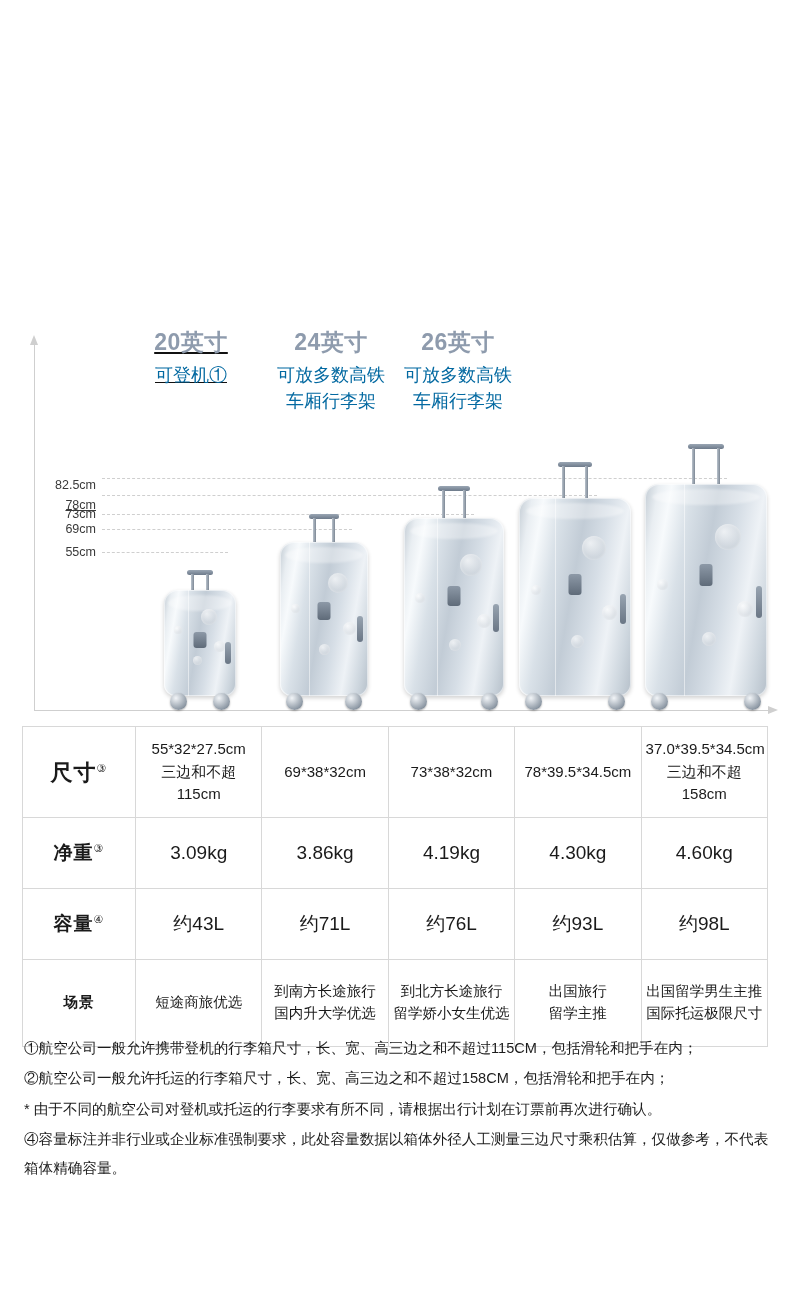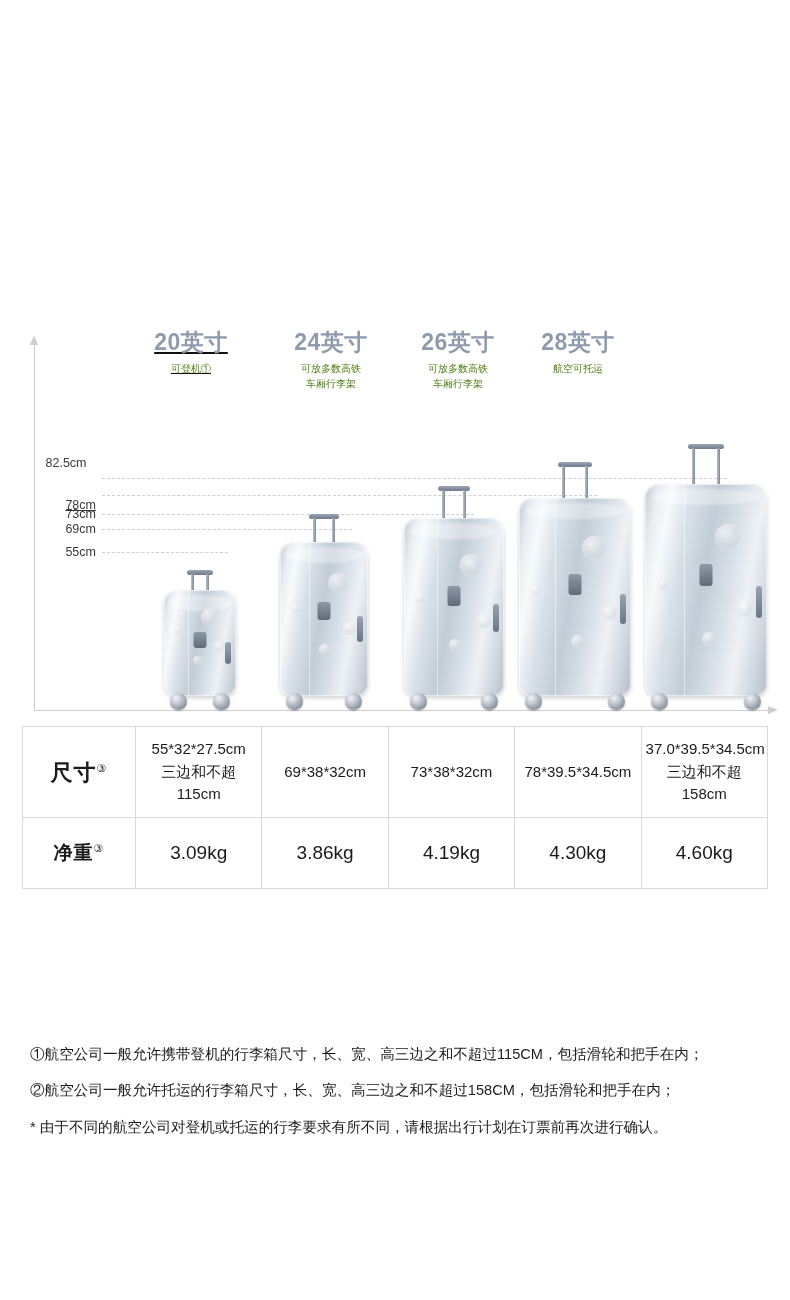--- a/index.html
+++ b/index.html
@@ -103,22 +103,22 @@
   }
   .col .size-label {
     font-size: 23px;
     font-weight: bold;
     color: #8e9bad;
     letter-spacing: 0.5px;
     line-height: 1.1;
   }
   .col .desc {
     margin-top: 7px;
-    font-size: 10px;
-    color: #4d7c0f;
+    font-size: 18px;
+    color: #0369a1;
     line-height: 1.45;
   }
 
   
   .case-wrap {
     position: absolute;
     bottom: 10px;
   }
   .suitcase {
     position: relative;
@@ -256,40 +256,40 @@
   
   .notes {
     position: absolute;
     left: 22px;
     top: 1032px;
     width: 752px;
     font-size: 14.6px;
     color: #1c1c1c;
     line-height: 1.95;
   }
-  .notes p { margin: 8px; }
+  .notes p { margin: 2px; }
 </style>
 </head>
 <body>
 
 <div class="page">
 
 
   <div class="chart">
 
     <div class="axis-v"></div>
     <div class="axis-h"></div>
 
     <div class="grid-line" style="top:148px; width:625px;"></div>
     <div class="grid-line" style="top:165px; width:495px;"></div>
     <div class="grid-line" style="top:184px; width:372px;"></div>
     <div class="grid-line" style="top:199px; width:250px;"></div>
     <div class="grid-line" style="top:222px; width:126px;"></div>
 
-    <div class="grid-label" style="top:126px;text-align:center;">82.5cm</div>
+    <div class="grid-label" style="top:148px;">82.5cm</div>
     <div class="grid-label" style="top:168px;text-decoration:underline;">78cm</div>
     <div class="grid-label" style="top:177px;">73cm</div>
     <div class="grid-label" style="top:192px;">69cm</div>
     <div class="grid-label" style="top:215px;">55cm</div>
 
     <div class="col" style="left:118px;text-decoration:underline;">
       <div class="size-label">20英寸</div>
       <div class="desc">
         <div>可登机①</div>
       </div>
@@ -367,26 +367,20 @@
           <div class="dot" style="left:45%; top:68%; width:12px; height:12px;"></div>
           <div class="dot" style="left:11%; top:42%; width:10px; height:10px;"></div>
         </div>
         <div class="latch" style="top:100px; height:20px;"></div>
         <div class="side-grip" style="top:118px; height:28px;"></div>
         <div class="wheel l"></div>
         <div class="wheel r"></div>
       </div>
     </div>
 
-    <div class="col" style="left:505px;">
-      <div class="size-label">28英寸</div>
-      <div class="desc">
-        <div>航空可托运</div>
-      </div>
-    </div>
     <div class="case-wrap" style="left:505px; width:112px; height:248px;">
       <div class="suitcase">
         <div class="handle" style="width:34px; height:36px;">
           <div class="bar"></div>
           <div class="rod-l"></div>
           <div class="rod-r"></div>
         </div>
         <div class="body-shell" style="top:36px; height:198px;">
           <div class="top-arc"></div>
           <div class="seam" style="left:32%;"></div>
@@ -448,22 +442,53 @@
       </td>
     </tr>
     <tr class="r-weight">
       <td class="rowhead"><span>净重</span><span class="sup">③</span></td>
       <td>3.09kg</td>
       <td>3.86kg</td>
       <td>4.19kg</td>
       <td>4.30kg</td>
       <td>4.60kg</td>
     </tr>
+    <tr class="r-vol">
+      <td class="rowhead"><span>容量</span><span class="sup">④</span></td>
+      <td>约43L</td>
+      <td>约71L</td>
+      <td>约76L</td>
+      <td>约93L</td>
+      <td>约98L</td>
+    </tr>
+    <tr class="r-scene">
+      <td class="rowhead"><span>场景</span></td>
+      <td>
+        <div>短途商旅优选</div>
+      </td>
+      <td>
+        <div>到南方长途旅行</div>
+        <div>国内升大学优选</div>
+      </td>
+      <td>
+        <div>到北方长途旅行</div>
+        <div>留学娇小女生优选</div>
+      </td>
+      <td>
+        <div>出国旅行</div>
+        <div>留学主推</div>
+      </td>
+      <td>
+        <div>出国留学男生主推</div>
+        <div>国际托运极限尺寸</div>
+      </td>
+    </tr>
   </tbody>
     </table>
 
   <div class="notes">
     <p>①航空公司一般允许携带登机的行李箱尺寸，长、宽、高三边之和不超过115CM，包括滑轮和把手在内；</p>
     <p>②航空公司一般允许托运的行李箱尺寸，长、宽、高三边之和不超过158CM，包括滑轮和把手在内；</p>
     <p>* 由于不同的航空公司对登机或托运的行李要求有所不同，请根据出行计划在订票前再次进行确认。</p>
+    <p>④容量标注并非行业或企业标准强制要求，此处容量数据以箱体外径人工测量三边尺寸乘积估算，仅做参考，不代表箱体精确容量。</p>
   </div>
 
 </div>
 
 </body></html>

